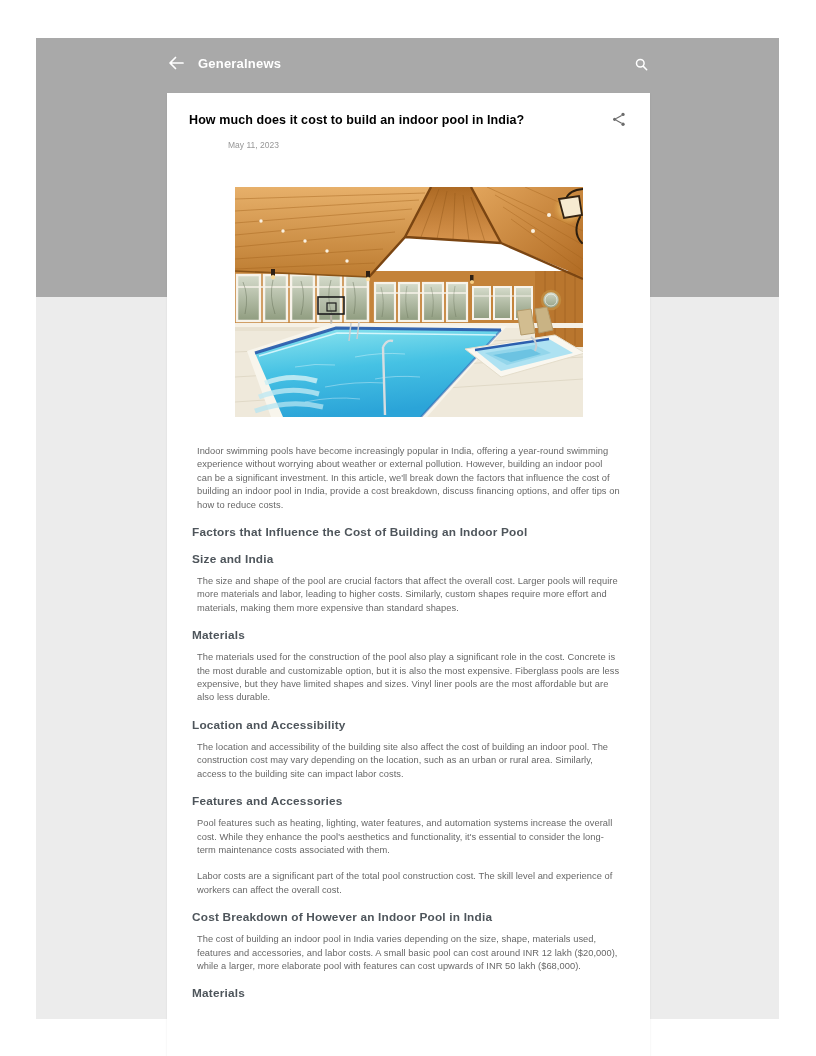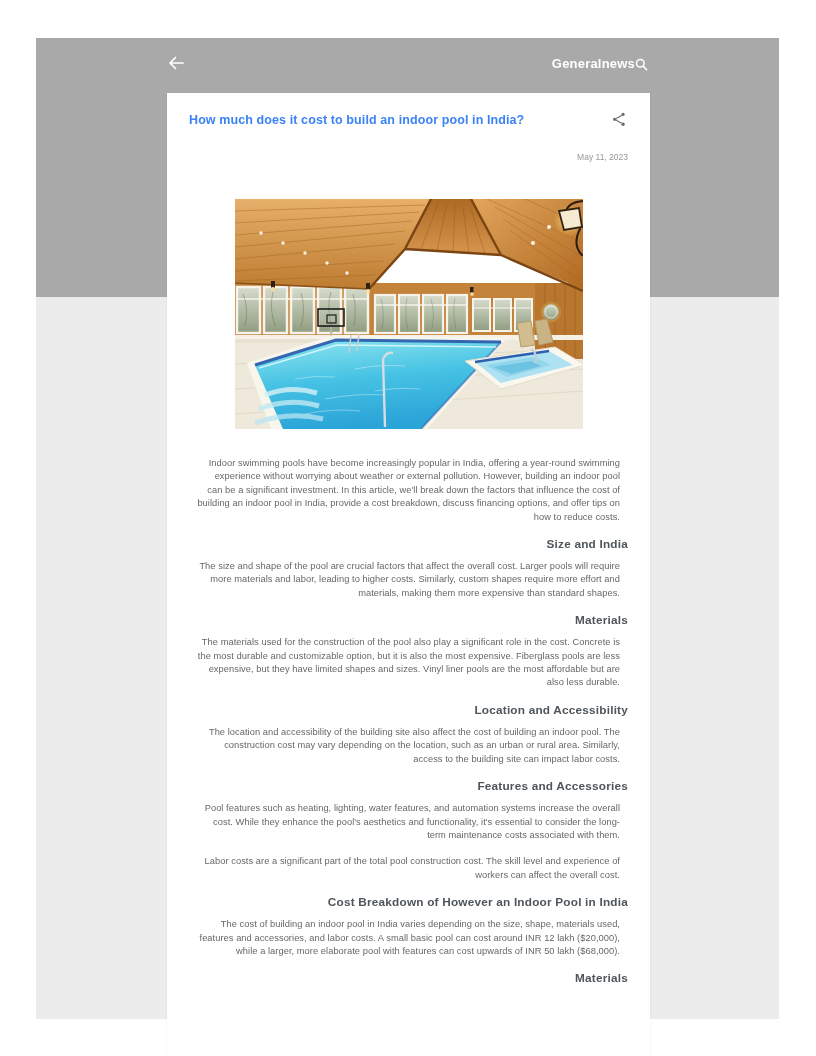--- a/index.html
+++ b/index.html
@@ -1,34 +1,34 @@
 <!DOCTYPE html>
 <html><head>
 <meta charset="utf-8">
 <style>
   html,body{margin:0;padding:0;}
   body{
     width:816px;height:1056px;background:#ffffff;position:relative;
     font-family:"Liberation Sans",sans-serif;overflow:hidden;
   }
-  .viewport{position:absolute;left:36px;top:38px;width:743px;height:981px;background:#ececec;text-align:right;}
+  .viewport{position:absolute;left:36px;top:38px;width:743px;height:981px;background:#ececec;}
   .hero-band{position:absolute;left:0;top:0;width:100%;height:259px;background:#a9a9a9;}
   .appbar{position:absolute;left:131px;top:0;width:483px;height:50px;display:flex;align-items:center;color:#fff;}
   .appbar .back{width:18px;height:18px;cursor:pointer;flex:0 0 auto;}
   .appbar .blog-title{margin-left:13px;font-size:13px;font-weight:700;letter-spacing:.2px;flex:1;}
   .appbar .search{width:13px;height:13px;cursor:pointer;flex:0 0 auto;margin-right:2px;}
   .card{
     position:relative;margin-left:131px;top:55px;width:483px;height:963px;
     background:#ffffff;box-sizing:border-box;padding:15px 22px 0 22px;
     box-shadow:0 1px 2px rgba(0,0,0,.08);
   }
   .title-row{display:flex;align-items:flex-start;justify-content:space-between;}
-  .post-title{font-size:12.5px;font-weight:700;color:#3b82f6;letter-spacing:.1px;line-height:15px;margin:0;padding-top:5px;}
+  .post-title{font-size:12.5px;font-weight:700;color:#000000;letter-spacing:.1px;line-height:15px;margin:0;padding-top:5px;}
   .share-btn{width:14px;height:15px;margin-top:4px;margin-right:2px;cursor:pointer;flex:0 0 auto;}
-  .post-date{margin-top:24px;font-size:8.5px;color:#979797;padding-left:39px;}
+  .post-date{margin-top:12px;font-size:8.5px;color:#979797;padding-left:39px;}
   .post-figure{margin:37px auto 0 auto;width:348px;height:230px;display:block;cursor:pointer;}
   .post-figure svg{display:block;width:348px;height:230px;}
   .post-body{margin-top:28px;}
   .para{font-size:9.3px;line-height:13.4px;color:#676767;margin:8px;letter-spacing:.05px;}
   .section{margin-top:13px;}
   .section h2{font-size:11.8px;font-weight:700;color:#4e555b;margin:0 0 0 3px;letter-spacing:.2px;line-height:14px;}
   .section .para{margin-top:9px;}
   .inline-link{color:#3aa0ed;text-decoration:none;cursor:pointer;}
 </style>
 </head>
@@ -198,20 +198,21 @@
 
         <polygon points="282,124 296,122 300,146 286,148" fill="#d2bd90" stroke="#b49b6b" stroke-width="1"></polygon>
         <polygon points="300,122 312,120 318,143 304,146" fill="#c9b384" stroke="#b49b6b" stroke-width="1"></polygon>
       </svg>
     </figure>
 
     <div class="post-body">
       <p class="para">Indoor swimming pools have become increasingly popular in India, offering a year-round swimming experience without worrying about weather or external pollution. However, building an indoor pool can be a significant investment. In this article, we'll break down the factors that influence the cost of building an indoor pool in India, provide a cost breakdown, discuss financing options, and offer tips on how to reduce costs.</p>
       <div>
   <div class="section">
+    <h2>Factors that Influence the Cost of Building an Indoor Pool</h2>
   </div>
 
   <div class="section">
     <h2>Size and India</h2>
     <p class="para">The size and shape of the pool are crucial factors that affect the overall cost. Larger pools will require more materials and labor, leading to higher costs. Similarly, custom shapes require more effort and materials, making them more expensive than standard shapes.</p>
   </div>
 
   <div class="section">
     <h2>Materials</h2>
     <p class="para">The materials used for the construction of the pool also play a significant role in the cost. Concrete is the most durable and customizable option, but it is also the most expensive. Fiberglass pools are less expensive, but they have limited shapes and sizes. Vinyl liner pools are the most affordable but are also less durable.</p>

